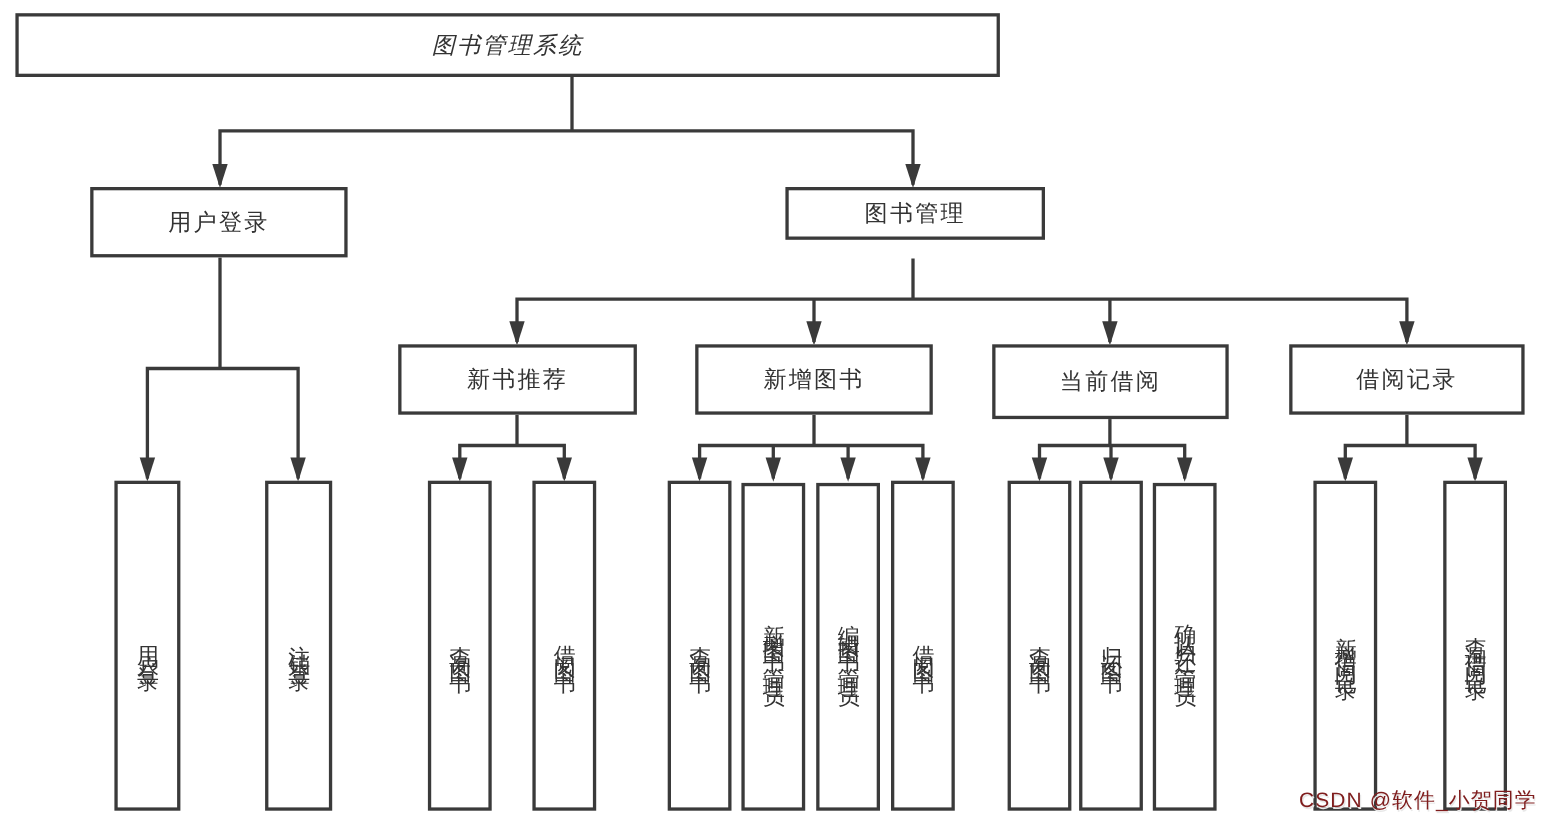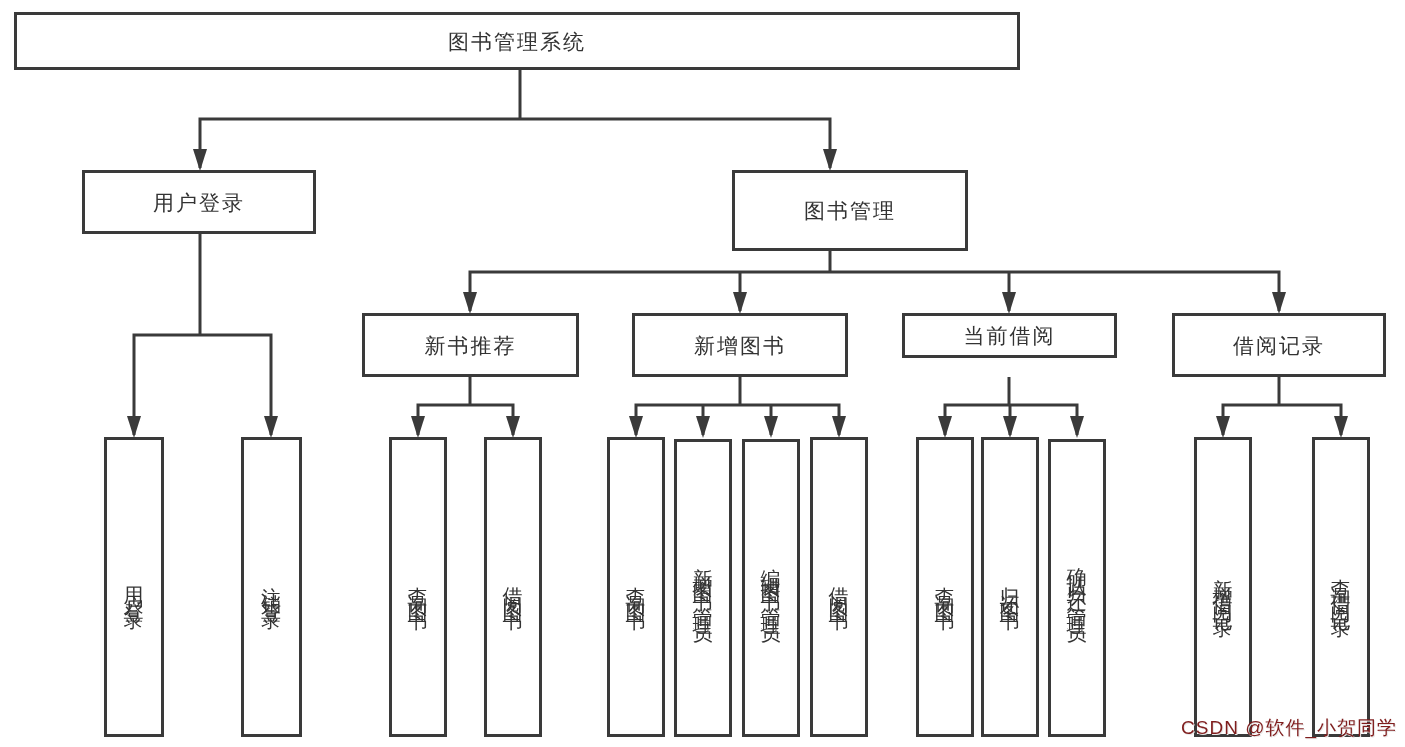--- a/index.html
+++ b/index.html
@@ -108,28 +108,28 @@
 
       <polygon points="938,416 952,416 945,438"></polygon>
       <polygon points="1003,416 1017,416 1010,438"></polygon>
       <polygon points="1070,416 1084,416 1077,438"></polygon>
 
       <polygon points="1216,416 1230,416 1223,438"></polygon>
       <polygon points="1334,416 1348,416 1341,438"></polygon>
     </g>
   </svg>
 
-  <div class="node h-node" style="left:14px; top:12px; width:1006px; height:58px;">图书管理系统</div>
+  <div class="node h-node" style="left:14px; top:12px; width:895px; height:58px;font-style:italic;">图书管理系统</div>
 
   <div class="node h-node" style="left:82px; top:170px; width:234px; height:64px;">用户登录</div>
-  <div class="node h-node" style="left:732px; top:170px; width:236px; height:81px;">图书管理</div>
+  <div class="node h-node" style="left:714px; top:170px; width:236px; height:48px;">图书管理</div>
 
   <div class="node h-node" style="left:362px; top:313px; width:217px; height:64px;">新书推荐</div>
   <div class="node h-node" style="left:632px; top:313px; width:216px; height:64px;">新增图书</div>
-  <div class="node h-node" style="left:902px; top:313px; width:215px; height:45px;">当前借阅</div>
+  <div class="node h-node" style="left:902px; top:313px; width:215px; height:68px;">当前借阅</div>
   <div class="node h-node" style="left:1172px; top:313px; width:214px; height:64px;">借阅记录</div>
 
   <div class="node v-node" style="left:104px; top:437px; width:60px; height:300px;">用户登录</div>
   <div class="node v-node" style="left:241px; top:437px; width:61px; height:300px;">注销登录</div>
 
   <div class="node v-node" style="left:389px; top:437px; width:58px; height:300px;">查询图书</div>
   <div class="node v-node" style="left:484px; top:437px; width:58px; height:300px;">借阅图书</div>
 
   <div class="node v-node" style="left:607px; top:437px; width:58px; height:300px;">查询图书</div>
   <div class="node v-node" style="left:674px; top:439px; width:58px; height:298px;">新增图书（管理员）</div>

